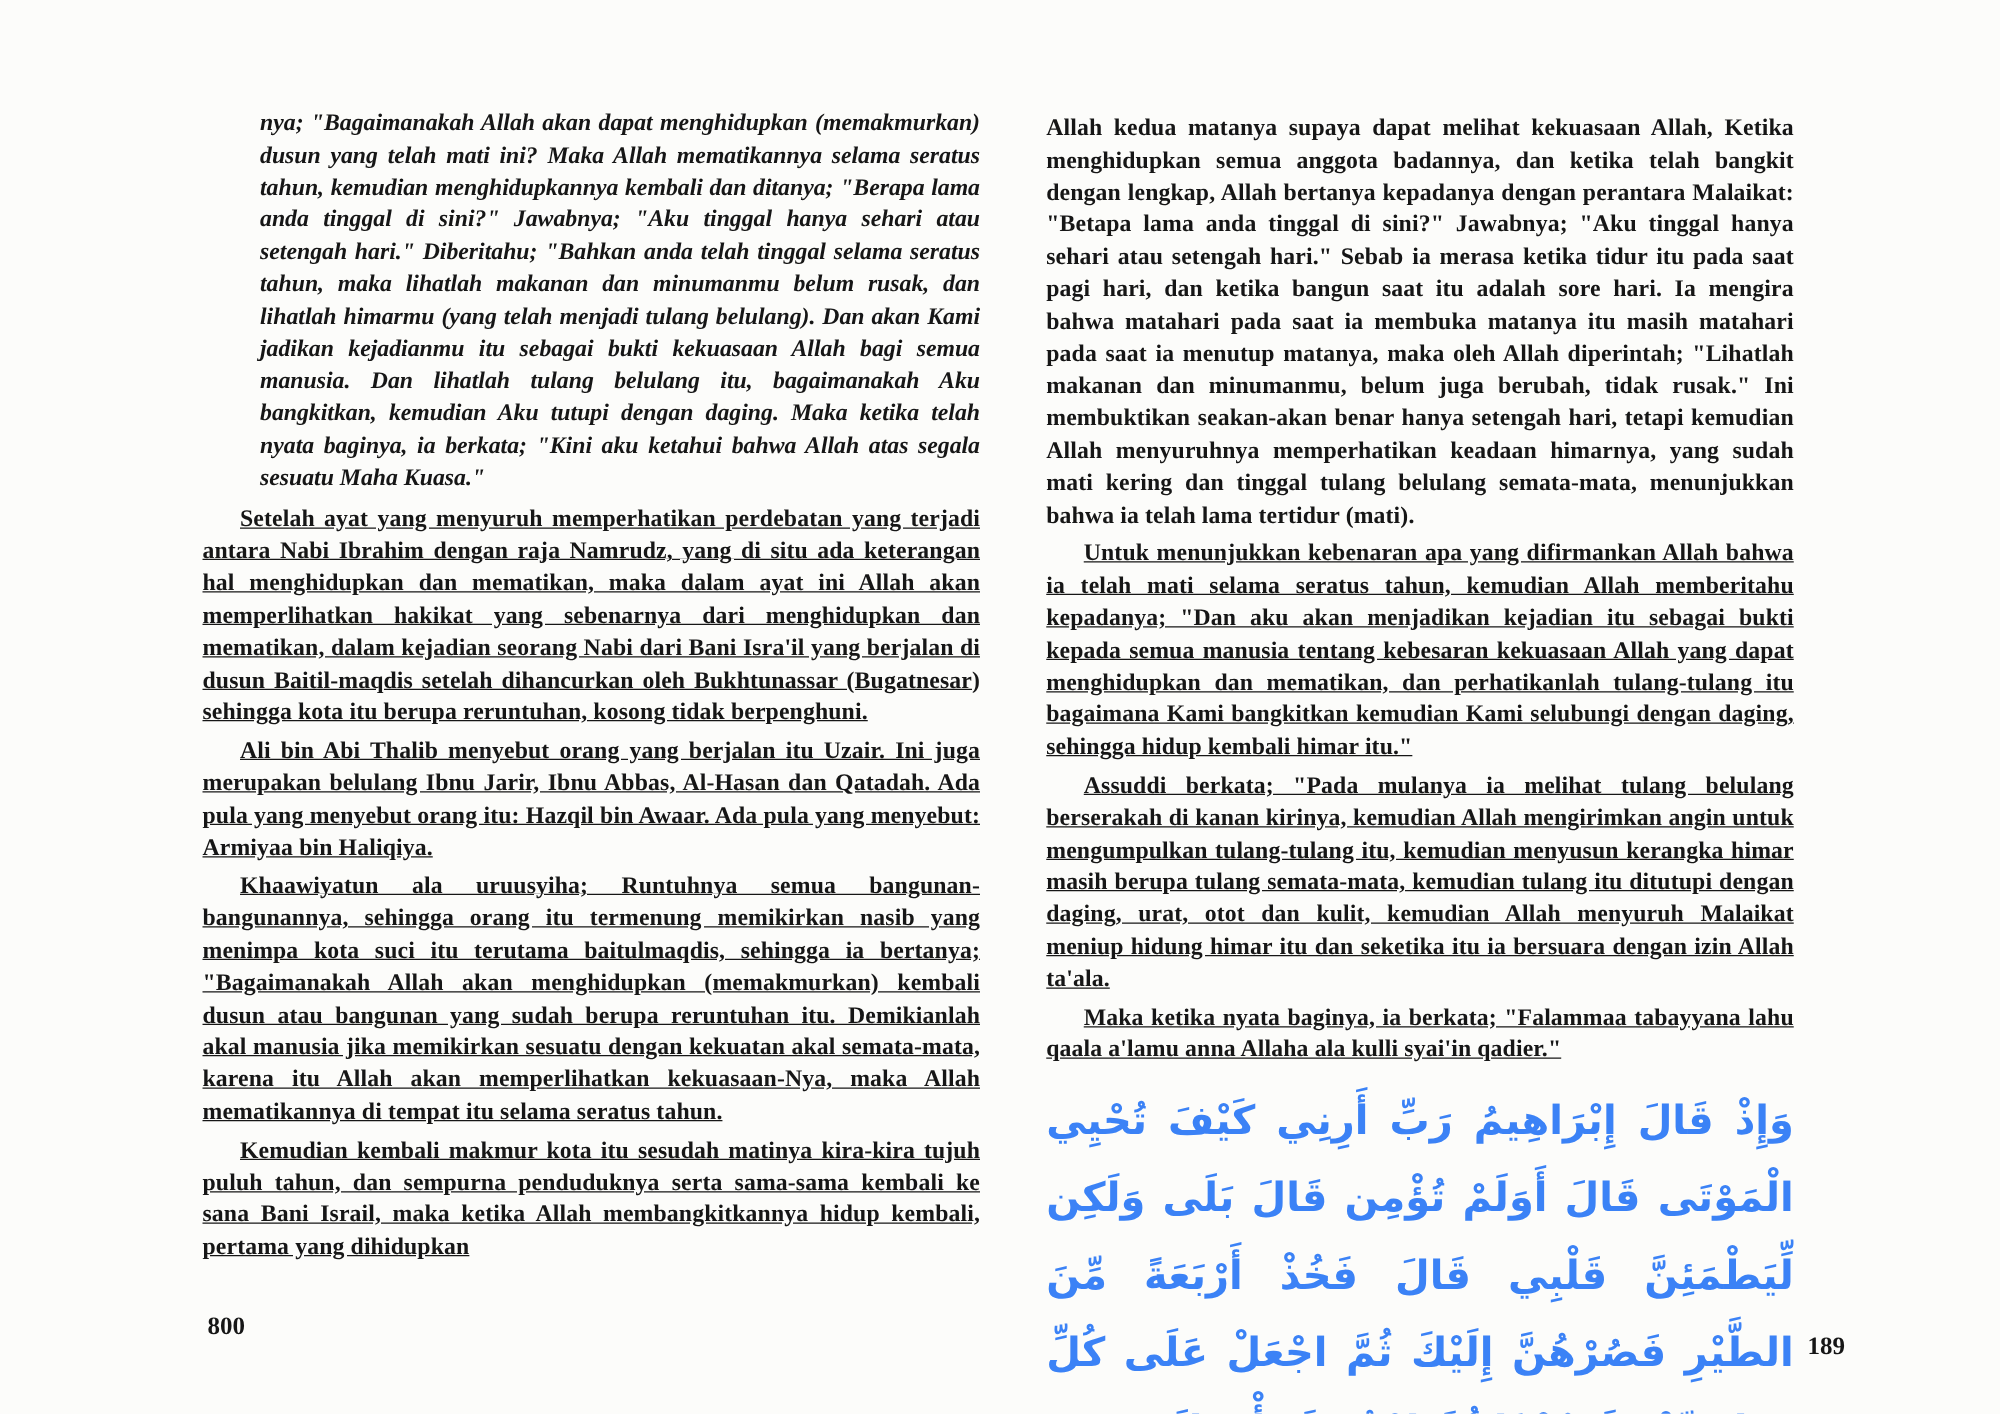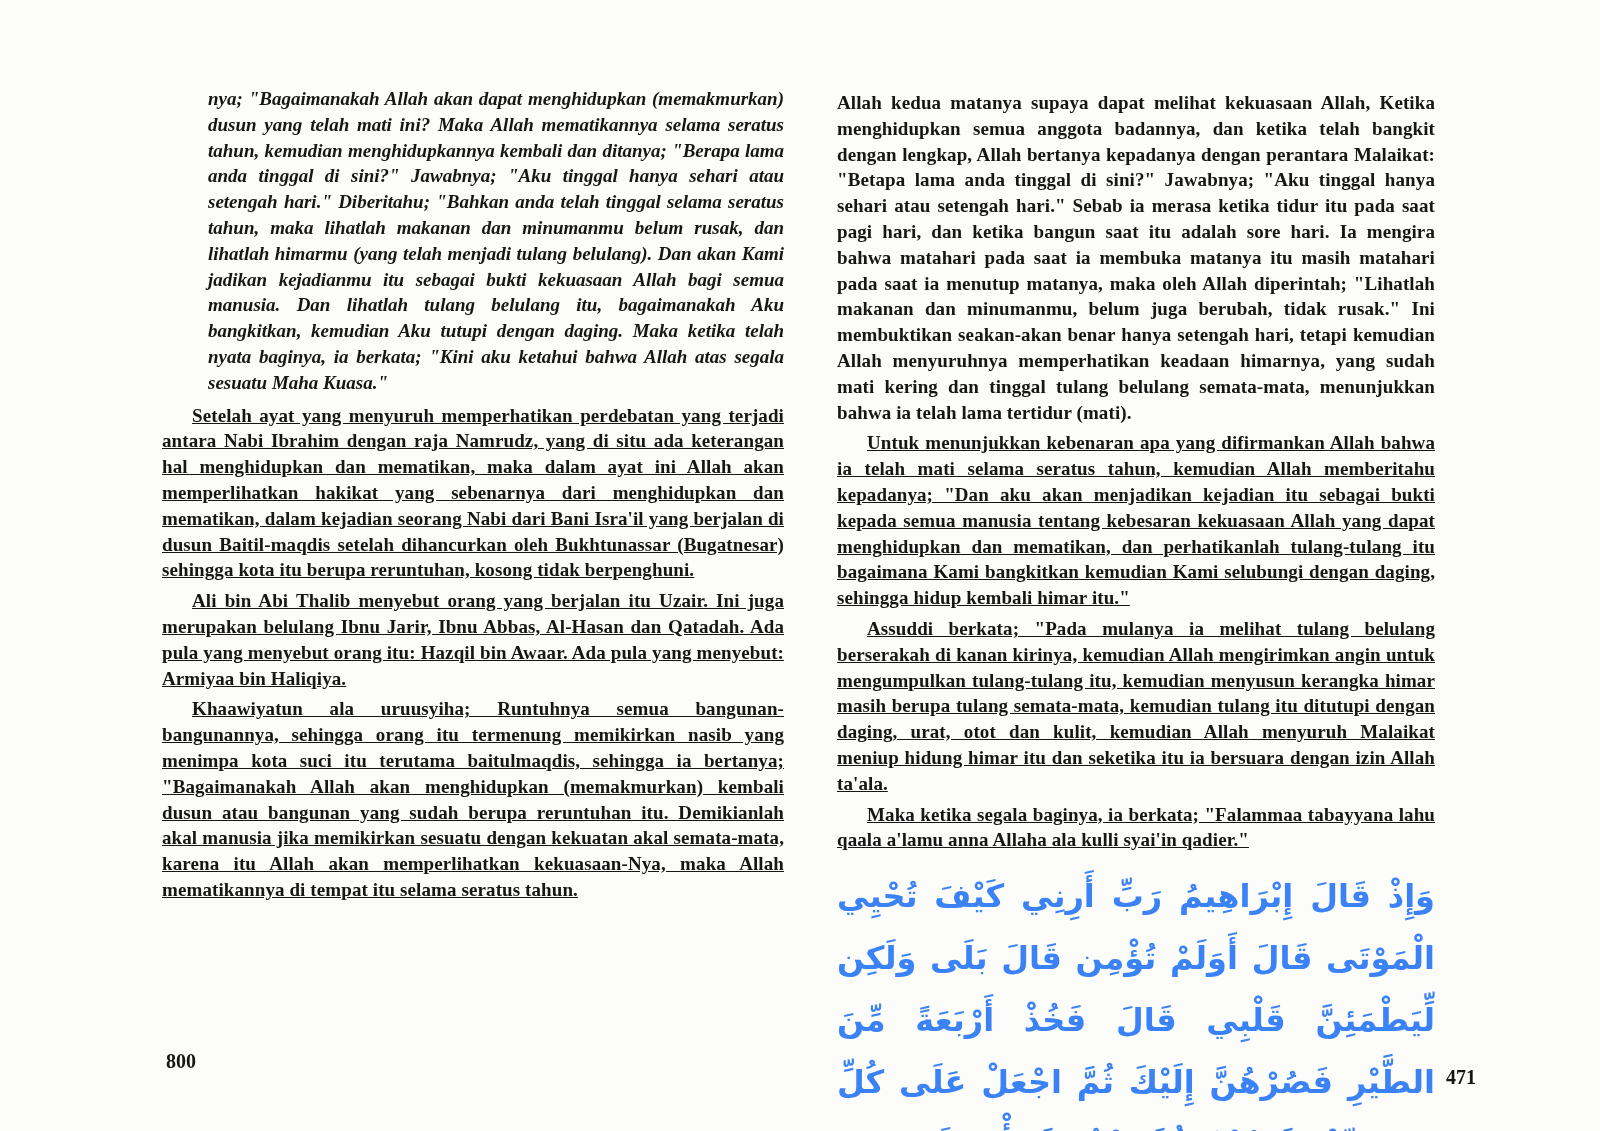--- a/index.html
+++ b/index.html
@@ -55,25 +55,26 @@
   .pagenum-right { left:1446px; top:1066px; }
 </style>
 </head>
 <body>
 
 <div class="page page-left">
   <div class="quote">nya; "Bagaimanakah Allah akan dapat menghidupkan (memakmurkan) dusun yang telah mati ini? Maka Allah mematikannya selama seratus tahun, kemudian menghidupkannya kembali dan ditanya; "Berapa lama anda tinggal di sini?" Jawabnya; "Aku tinggal hanya sehari atau setengah hari." Diberitahu; "Bahkan anda telah tinggal selama seratus tahun, maka lihatlah makanan dan minumanmu belum rusak, dan lihatlah himarmu (yang telah menjadi tulang belulang). Dan akan Kami jadikan kejadianmu itu sebagai bukti kekuasaan Allah bagi semua manusia. Dan lihatlah tulang belulang itu, bagaimanakah Aku bangkitkan, kemudian Aku tutupi dengan daging. Maka ketika telah nyata baginya, ia berkata; "Kini aku ketahui bahwa Allah atas segala sesuatu Maha Kuasa."</div>
   <p class="para indent">Setelah ayat yang menyuruh memperhatikan perdebatan yang terjadi antara Nabi Ibrahim dengan raja Namrudz, yang di situ ada keterangan hal menghidupkan dan mematikan, maka dalam ayat ini Allah akan memperlihatkan hakikat yang sebenarnya dari menghidupkan dan mematikan, dalam kejadian seorang Nabi dari Bani Isra'il yang berjalan di dusun Baitil-maqdis setelah dihancurkan oleh Bukhtunassar (Bugatnesar) sehingga kota itu berupa reruntuhan, kosong tidak berpenghuni.</p>
   <p class="para indent">Ali bin Abi Thalib menyebut orang yang berjalan itu Uzair. Ini juga merupakan belulang Ibnu Jarir, Ibnu Abbas, Al-Hasan dan Qatadah. Ada pula yang menyebut orang itu: Hazqil bin Awaar. Ada pula yang menyebut: Armiyaa bin Haliqiya.</p>
   <p class="para indent">Khaawiyatun ala uruusyiha; Runtuhnya semua bangunan-bangunannya, sehingga orang itu termenung memikirkan nasib yang menimpa kota suci itu terutama baitulmaqdis, sehingga ia bertanya; "Bagaimanakah Allah akan menghidupkan (memakmurkan) kembali dusun atau bangunan yang sudah berupa reruntuhan itu. Demikianlah akal manusia jika memikirkan sesuatu dengan kekuatan akal semata-mata, karena itu Allah akan memperlihatkan kekuasaan-Nya, maka Allah mematikannya di tempat itu selama seratus tahun.</p>
+  <p class="para indent">Kemudian kembali makmur kota itu sesudah matinya kira-kira tujuh puluh tahun, dan sempurna penduduknya serta sama-sama kembali ke sana Bani Israil, maka ketika Allah membangkitkannya hidup kembali, pertama yang dihidupkan</p>
 </div>
 
 <div class="pagenum pagenum-left">800</div>
 
 <div class="page page-right">
   <p class="para">Allah kedua matanya supaya dapat melihat kekuasaan Allah, Ketika menghidupkan semua anggota badannya, dan ketika telah bangkit dengan lengkap, Allah bertanya kepadanya dengan perantara Malaikat: "Betapa lama anda tinggal di sini?" Jawabnya; "Aku tinggal hanya sehari atau setengah hari." Sebab ia merasa ketika tidur itu pada saat pagi hari, dan ketika bangun saat itu adalah sore hari. Ia mengira bahwa matahari pada saat ia membuka matanya itu masih matahari pada saat ia menutup matanya, maka oleh Allah diperintah; "Lihatlah makanan dan minumanmu, belum juga berubah, tidak rusak." Ini membuktikan seakan-akan benar hanya setengah hari, tetapi kemudian Allah menyuruhnya memperhatikan keadaan himarnya, yang sudah mati kering dan tinggal tulang belulang semata-mata, menunjukkan bahwa ia telah lama tertidur (mati).</p>
   <p class="para indent">Untuk menunjukkan kebenaran apa yang difirmankan Allah bahwa ia telah mati selama seratus tahun, kemudian Allah memberitahu kepadanya; "Dan aku akan menjadikan kejadian itu sebagai bukti kepada semua manusia tentang kebesaran kekuasaan Allah yang dapat menghidupkan dan mematikan, dan perhatikanlah tulang-tulang itu bagaimana Kami bangkitkan kemudian Kami selubungi dengan daging, sehingga hidup kembali himar itu."</p>
   <p class="para indent">Assuddi berkata; "Pada mulanya ia melihat tulang belulang berserakah di kanan kirinya, kemudian Allah mengirimkan angin untuk mengumpulkan tulang-tulang itu, kemudian menyusun kerangka himar masih berupa tulang semata-mata, kemudian tulang itu ditutupi dengan daging, urat, otot dan kulit, kemudian Allah menyuruh Malaikat meniup hidung himar itu dan seketika itu ia bersuara dengan izin Allah ta'ala.</p>
-  <p class="para indent">Maka ketika segala baginya, ia berkata; "Falammaa tabayyana lahu qaala a'lamu anna Allaha ala kulli syai'in qadier."</p>
+  <p class="para indent">Maka ketika nyata baginya, ia berkata; "Falammaa tabayyana lahu qaala a'lamu anna Allaha ala kulli syai'in qadier."</p>
   <div class="arabic">وَإِذْ قَالَ إِبْرَاهِيمُ رَبِّ أَرِنِي كَيْفَ تُحْيِي الْمَوْتَى قَالَ أَوَلَمْ تُؤْمِن قَالَ بَلَى وَلَكِن لِّيَطْمَئِنَّ قَلْبِي قَالَ فَخُذْ أَرْبَعَةً مِّنَ الطَّيْرِ فَصُرْهُنَّ إِلَيْكَ ثُمَّ اجْعَلْ عَلَى كُلِّ جَبَلٍ مِّنْهُنَّ جُزْءًا ثُمَّ ادْعُهُنَّ يَأْتِينَكَ</div>
 </div>
 
-<div class="pagenum pagenum-right">471</div>
+<div class="pagenum pagenum-right">189</div>
 
 </body></html>

